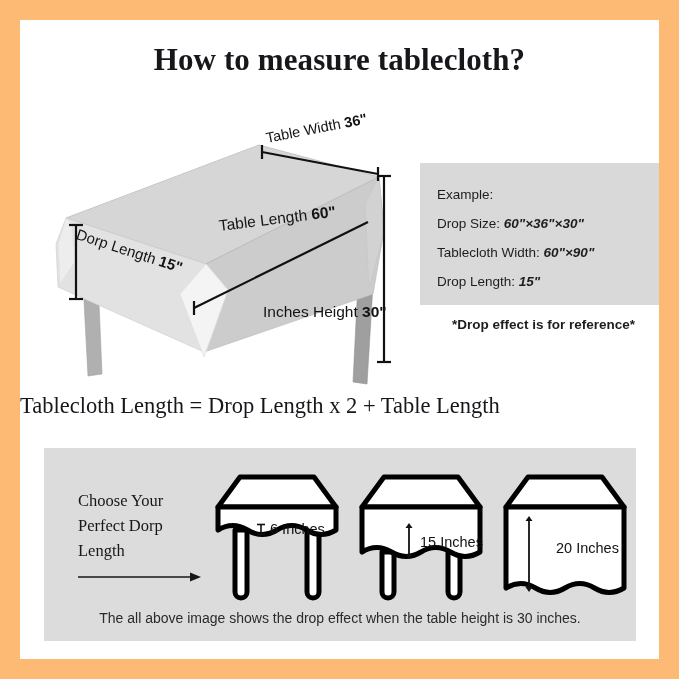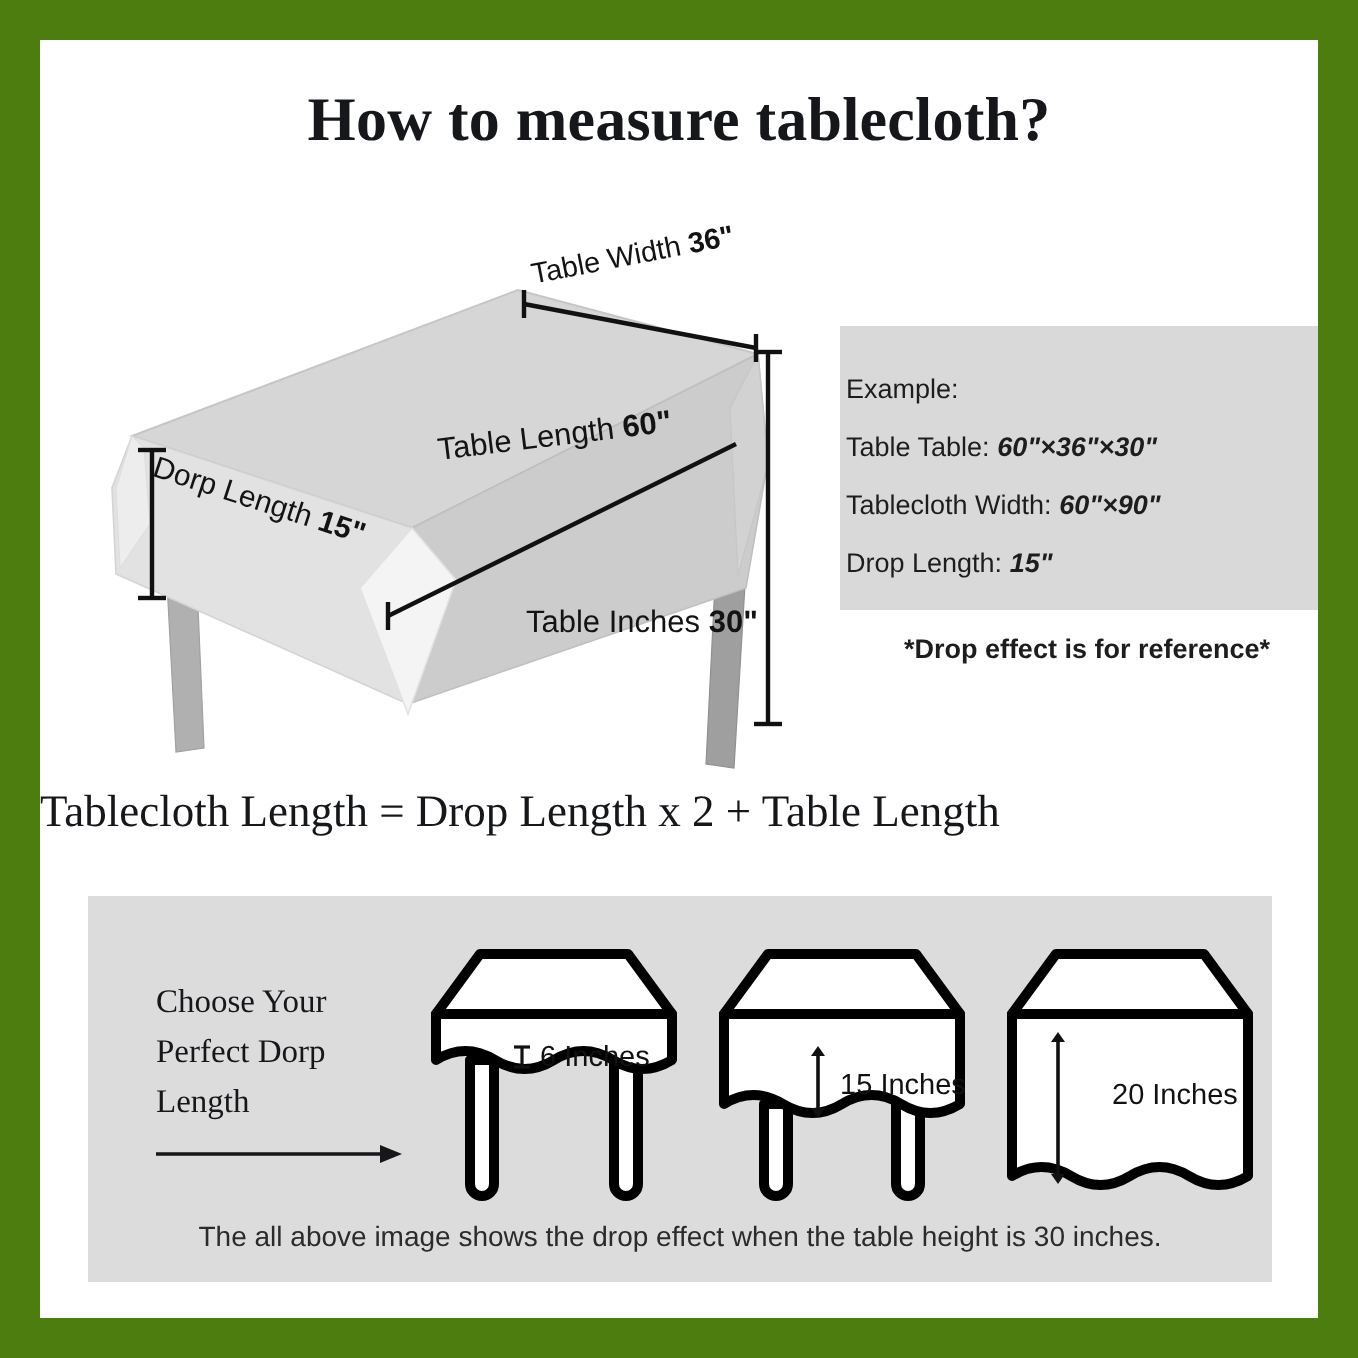--- a/index.html
+++ b/index.html
@@ -11,21 +11,21 @@
     width: 679px;
     height: 679px;
     overflow: hidden;
     font-family: "Liberation Sans", sans-serif;
   }
 
   #page {
     position: relative;
     width: 679px;
     height: 679px;
-    background: #4d7c0f;
+    background: #fdba74;
     box-sizing: border-box;
   }
 
   
   #canvas {
     position: absolute;
     left: 20px;
     top: 20px;
     width: 639px;
     height: 639px;
@@ -94,21 +94,21 @@
 
   
   #example-card {
     position: absolute;
     left: 400px;
     top: 143px;
     width: 246px;
     height: 142px;
     background: #d9d9d9;
     box-sizing: border-box;
-    padding: 17px 0 0 3px;
+    padding: 17px 0 0 17px;
   }
   .ex-line {
     font-size: 13.5px;
     color: #1d1d1d;
     line-height: 29px;
     white-space: nowrap;
   }
   .ex-line i {
     font-style: italic;
     font-weight: 700;
@@ -247,25 +247,25 @@
           <line x1="356" y1="64" x2="356" y2="250"></line>
           <line x1="349" y1="64" x2="363" y2="64"></line>
           <line x1="349" y1="250" x2="363" y2="250"></line>
         </g>
       </svg>
     </div>
 
     <div class="dim-label" id="lbl-width"><span>Table Width </span><b>36"</b></div>
     <div class="dim-label" id="lbl-length"><span>Table Length </span><b>60"</b></div>
     <div class="dim-label" id="lbl-drop"><span>Dorp Length </span><b>15"</b></div>
-    <div class="dim-label" id="lbl-height"><span>Table Inches </span><b>30"</b></div>
+    <div class="dim-label" id="lbl-height"><span>Inches Height </span><b>30"</b></div>
 
     <div id="example-card">
       <div class="ex-line">Example:</div>
-      <div class="ex-line"><span>Table Table: </span><i>60"×36"×30"</i></div>
+      <div class="ex-line"><span>Drop Size: </span><i>60"×36"×30"</i></div>
       <div class="ex-line"><span>Tablecloth Width: </span><i>60"×90"</i></div>
       <div class="ex-line"><span>Drop Length: </span><i>15"</i></div>
     </div>
     <div id="example-note">*Drop effect is for reference*</div>
 
     <div id="formula">Tablecloth Length = Drop Length x 2 + Table Length</div>
 
     <div id="bottom-panel">
 
       <div id="choose-block">

